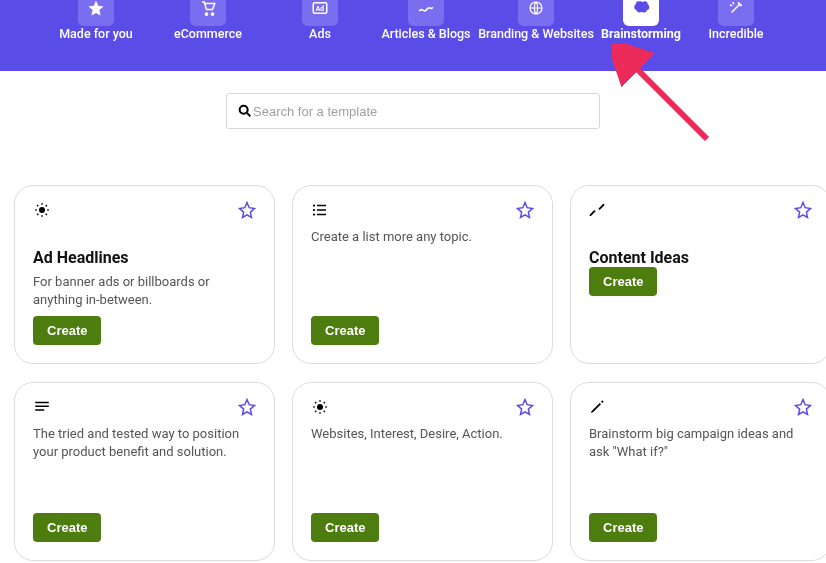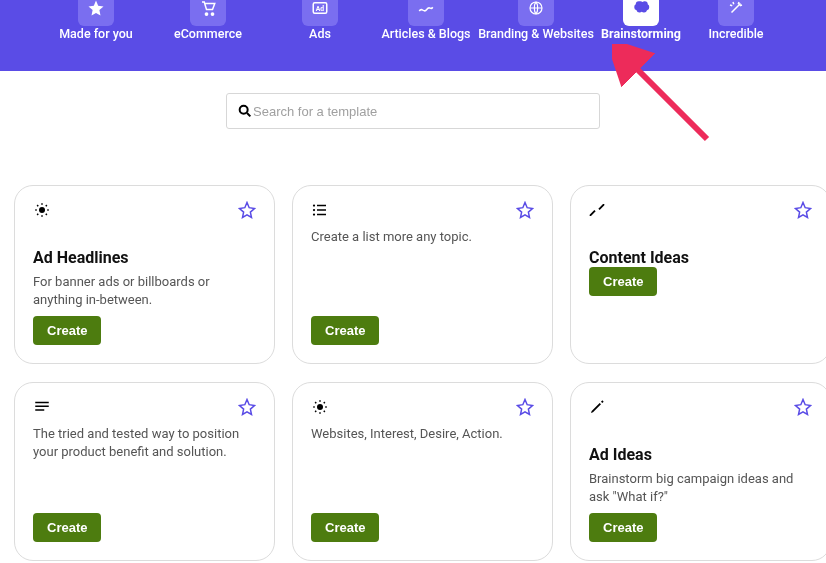--- a/index.html
+++ b/index.html
@@ -328,21 +328,20 @@
         <svg width="16" height="16" viewBox="0 0 24 24" fill="#000">
             <path d="M3 21l3-1 12-12-2-2L4 18l-1 3zM18 4l2 2 2-2-2-2-2 2z"></path>
           </svg>
       </span>
       <span class="card-fav">
         <svg width="18" height="18" viewBox="0 0 24 24" fill="none" stroke="#5a4ce6" stroke-width="2">
             <path d="M12 2l2.9 6.9L22 10l-5.5 4.8L18 22l-6-3.5L6 22l1.5-7.2L2 10l7.1-1.1z"></path>
           </svg>
       </span>
     </div>
-    <div class="card-title">Ad Ideas</div>
     <div class="card-desc">Brainstorm big campaign ideas and ask "What if?"</div>
     <button class="create-btn">Create</button>
   </div>
 
 </div>
 
 <svg class="arrow-annot" width="110" height="110" viewBox="0 0 110 110">
   <defs>
     <marker id="ah" markerWidth="8" markerHeight="8" refX="2" refY="4" orient="auto">
       <path d="M0,0 L8,4 L0,8 z" fill="#ed2b5a"></path>

